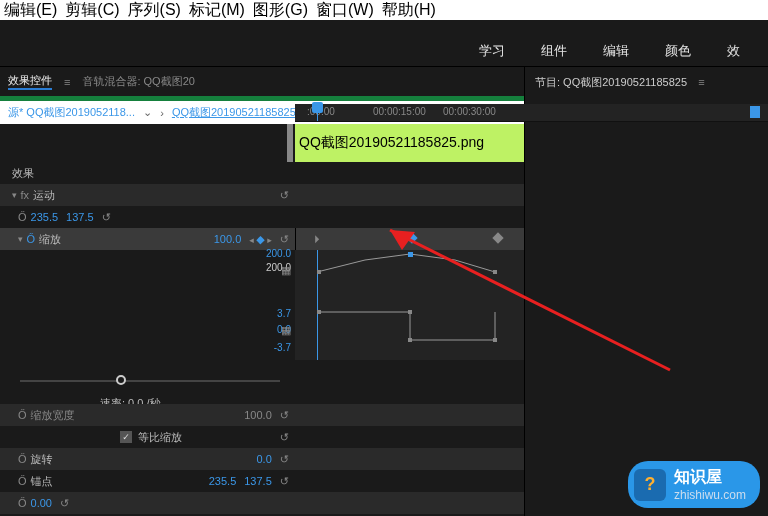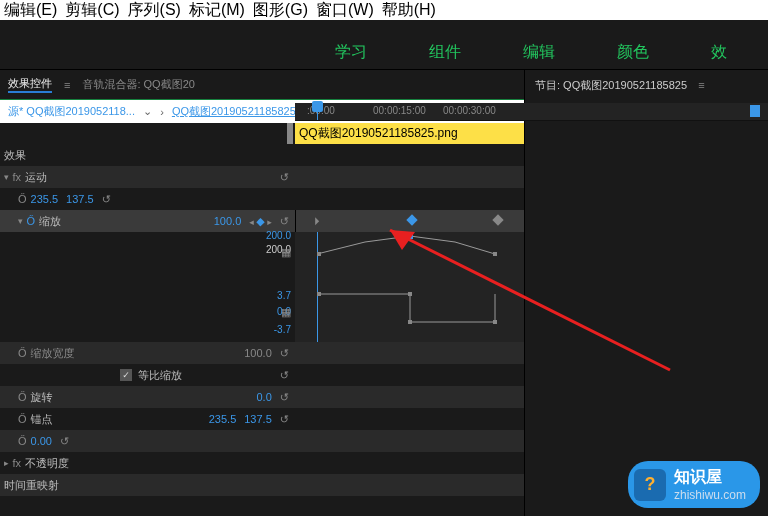--- a/index.html
+++ b/index.html
@@ -1,42 +1,42 @@
 <!DOCTYPE html>
 <html><head>
 <meta charset="utf-8">
 <style>
 *{margin:0;padding:0;box-sizing:border-box;font-family:"Microsoft YaHei",sans-serif;font-size:11px;color:#ccc}
 body{background:#1a1a1a;width:768px;height:516px;overflow:hidden;position:relative}
 .menubar{background:#fff;height:20px;display:flex;align-items:center;padding:0 4px}
 .menubar span{color:#000;margin-right:8px;font-size:16px}
 .dark-gap{height:16px;background:#1a1a1a}
 .top-tabs{display:flex;justify-content:flex-end;padding:6px 10px;background:#1a1a1a;border-bottom:1px solid #000}
-.top-tabs span{margin:0 31px;color:#22c55e;font-size:16px}
+.top-tabs span{margin:0 18px;color:#e5e5e5;font-size:13px}
 .main{display:flex;height:calc(100% - 62px)}
 .left{width:525px;border-right:1px solid #000}
 .right{flex:1;padding:8px 10px}
-.panel-tabs{display:flex;align-items:center;padding:6px 8px;gap:12px;border-bottom:1px solid #15803d}
+.panel-tabs{display:flex;align-items:center;padding:6px 8px;gap:12px;border-bottom:5px solid #15803d}
 .panel-tabs .active{color:#eee;border-bottom:2px solid #2a7dd4}
 .panel-tabs .dim{color:#888}
 .menu-icon{color:#888;cursor:pointer}
 .breadcrumb{display:flex;align-items:center;padding:4px 8px;background:#ffffff;gap:8px}
 .breadcrumb .chev{color:#666}
 .bc-link{color:#3b97e8}
 .bc-link.active{text-decoration:underline}
 .ruler{position:relative;height:18px;background:#232323;margin-left:295px;border-bottom:1px solid #111}
 .ruler span{position:absolute;top:2px;color:#888;font-size:10px}
 .playhead{position:absolute;left:22px;top:0;width:1px;height:100%;background:#3b97e8}
 .playhead::before{content:"";position:absolute;top:-2px;left:-5px;width:11px;height:11px;background:#3b97e8;border-radius:2px}
 .endmark{position:absolute;right:8px;top:2px;width:10px;height:12px;background:#3b97e8}
-.clip{margin-left:295px;background:#fde047;color:#000;padding:2px 4px;font-size:12px;position:relative}
+.clip{margin-left:295px;background:#bef264;color:#000;padding:10px 4px;font-size:14px;position:relative}
 .clip::before{content:"";position:absolute;left:-8px;top:0;bottom:0;width:6px;background:#888}
 .props{display:flex;flex-direction:column}
 .prop-row{display:flex;align-items:center;height:22px;position:relative}
-.prop-left{width:295px;display:flex;align-items:center;padding-left:4px;position:relative}
+.prop-left{width:295px;display:flex;align-items:center;padding-left:12px;position:relative}
 .prop-graph{flex:1;position:relative;border-left:1px solid #000;height:22px}
 .hl{background:#2a2a2a}
 .sel{background:#3a3a3a}
 .tw{color:#888;margin-right:4px;font-size:9px}
 .label{flex:1;color:#bbb}
 .val{color:#3b97e8;margin-right:8px}
 .val.dim{color:#888}
 .reset{color:#888;margin-right:6px;cursor:pointer}
 .kf-nav{color:#888;font-size:9px;margin-right:8px}
 .kf-nav .d{color:#3b97e8}
@@ -159,20 +159,27 @@
       <span class="ylab" style="top:92px">-3.7</span>
       <svg width="230" height="50" style="position:absolute;left:0;top:58px">
         <polyline class="curve" points="22,4 60,4 115,4 115,32 200,32 200,4"></polyline>
         <rect x="22" y="2" width="4" height="4" fill="#888"></rect>
             <rect x="113" y="2" width="4" height="4" fill="#888"></rect>
             <rect x="113" y="30" width="4" height="4" fill="#888"></rect>
             <rect x="198" y="30" width="4" height="4" fill="#888"></rect>
       </svg>
     </div>
 
+    <div style="position:relative;height:44px">
+      <div class="slider" style="position:absolute;top:10px">
+            <div class="slider-track"></div>
+            <div class="slider-thumb" style="left:96px"></div>
+          </div>
+      <div style="position:absolute;left:100px;top:36px;color:#bbb">速率: 0.0 /秒</div>
+    </div>
 
     <div class="prop-row hl">
           <div class="prop-left" style="padding-left:18px">
             <span style="color:#888;margin-right:4px">Ő</span>
             <span class="label" style="color:#888">缩放宽度</span>
             <span class="val dim">100.0</span>
             <span class="reset">↺</span>
           </div>
         </div>
 

